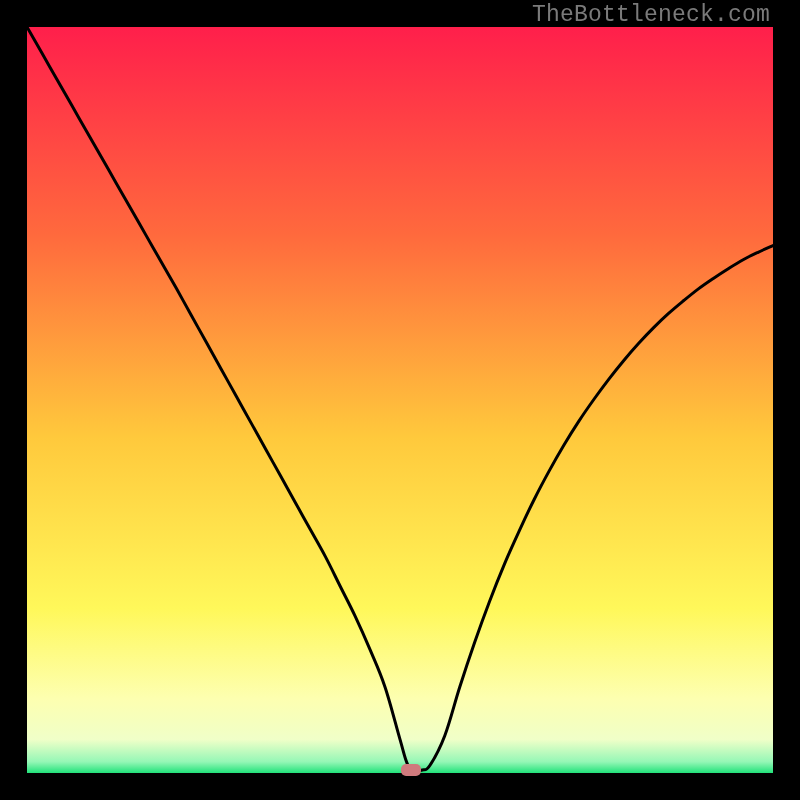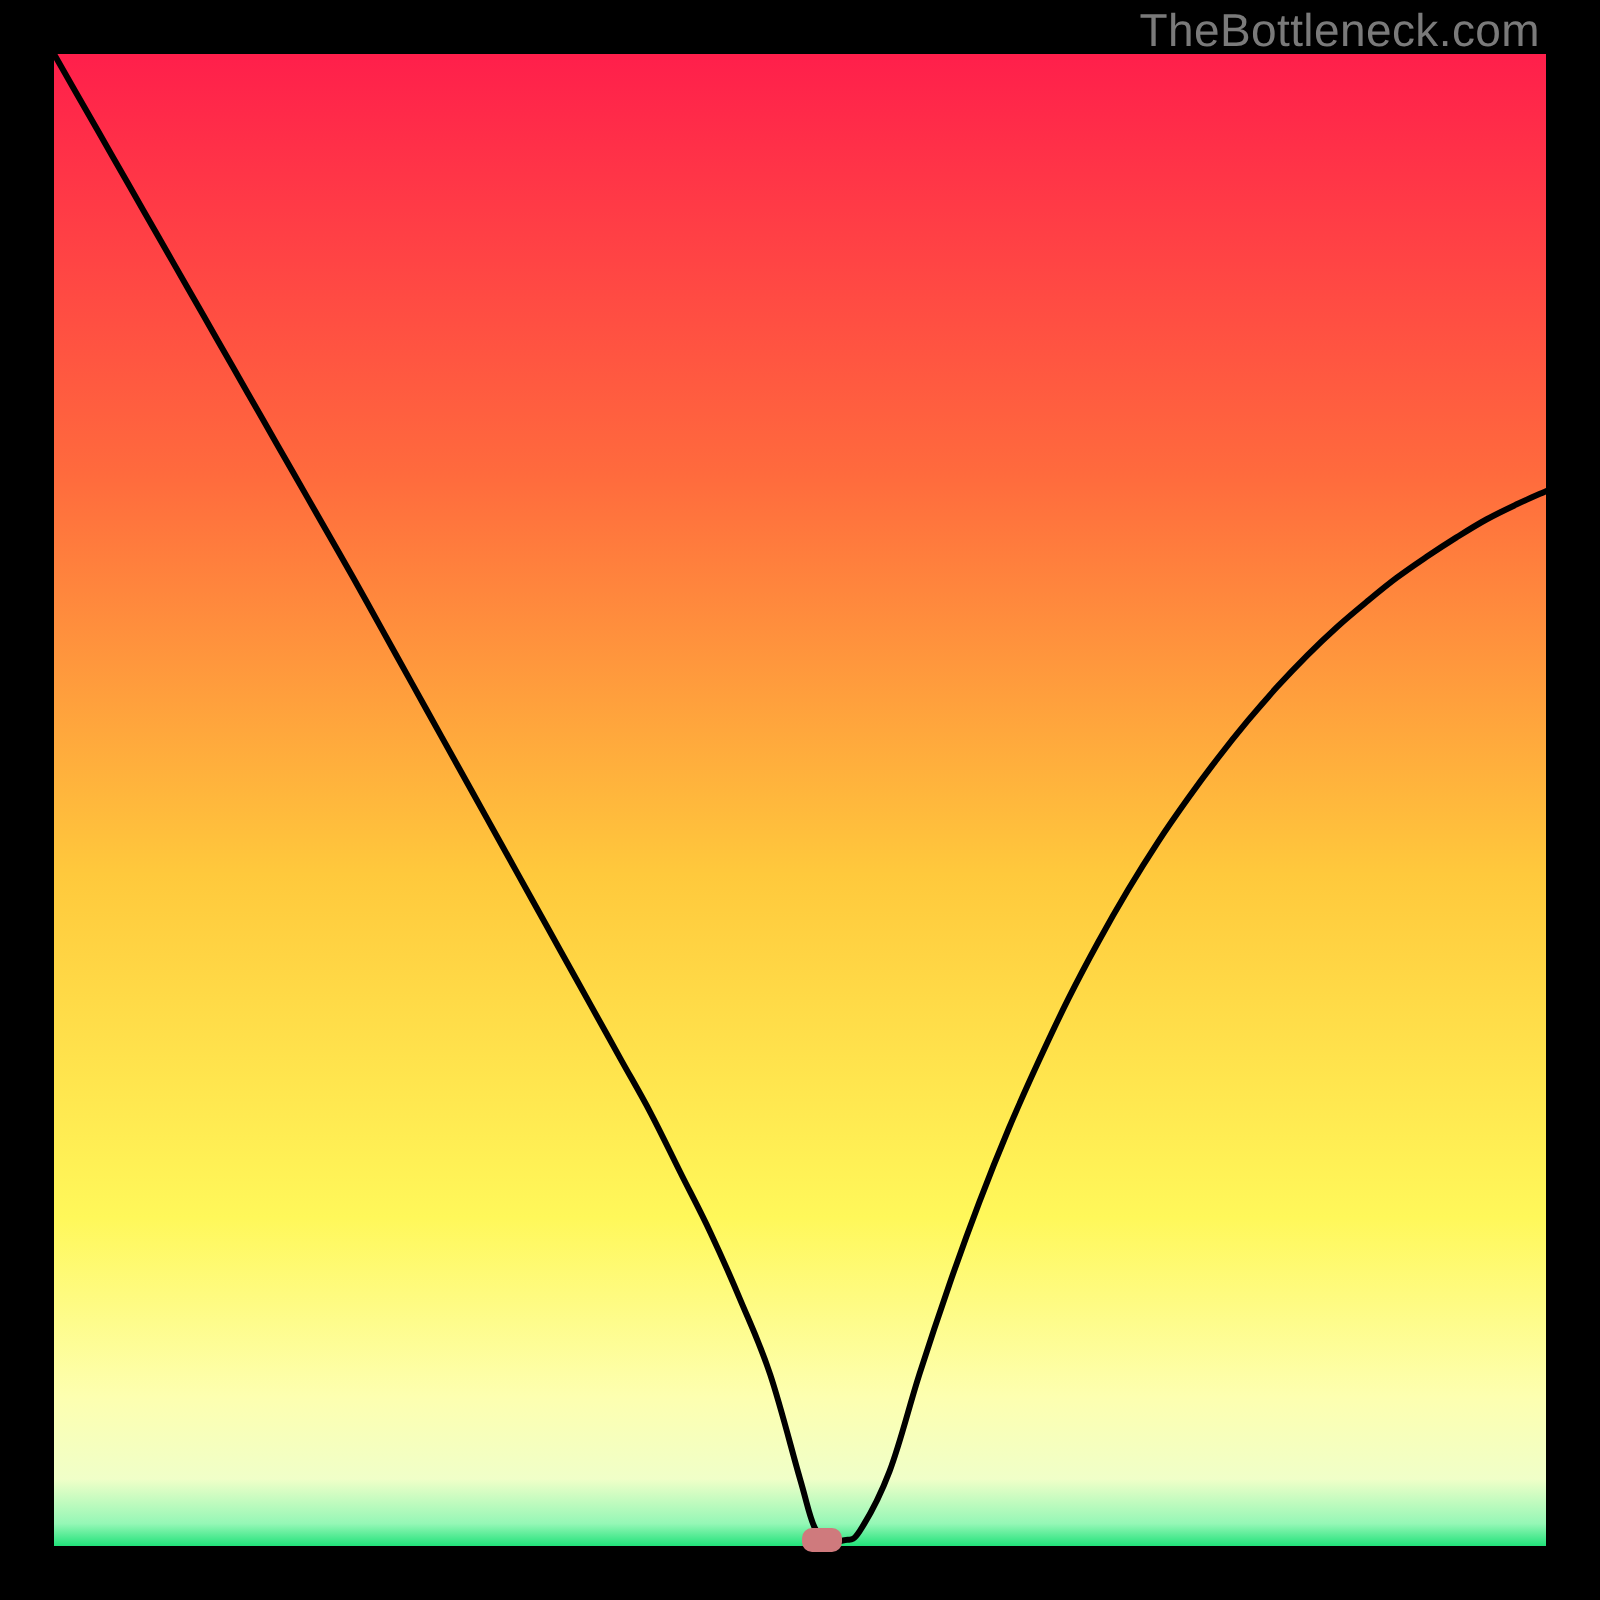--- a/index.html
+++ b/index.html
@@ -28,20 +28,21 @@
   }
   .watermark {
     position: absolute;
     top: 2px;
     right: 30px;
     color: #7a7a7a;
     font-size: 23px;
     font-weight: 500;
     letter-spacing: 0.2px;
     user-select: none;
+    font-family: Liberation Mono, monospace;
   }
   .marker {
     position: absolute;
     width: 20px;
     height: 12px;
     border-radius: 5px;
     background: #cf7a7d;
     transform: translate(-50%, -50%);
   }
 </style>

